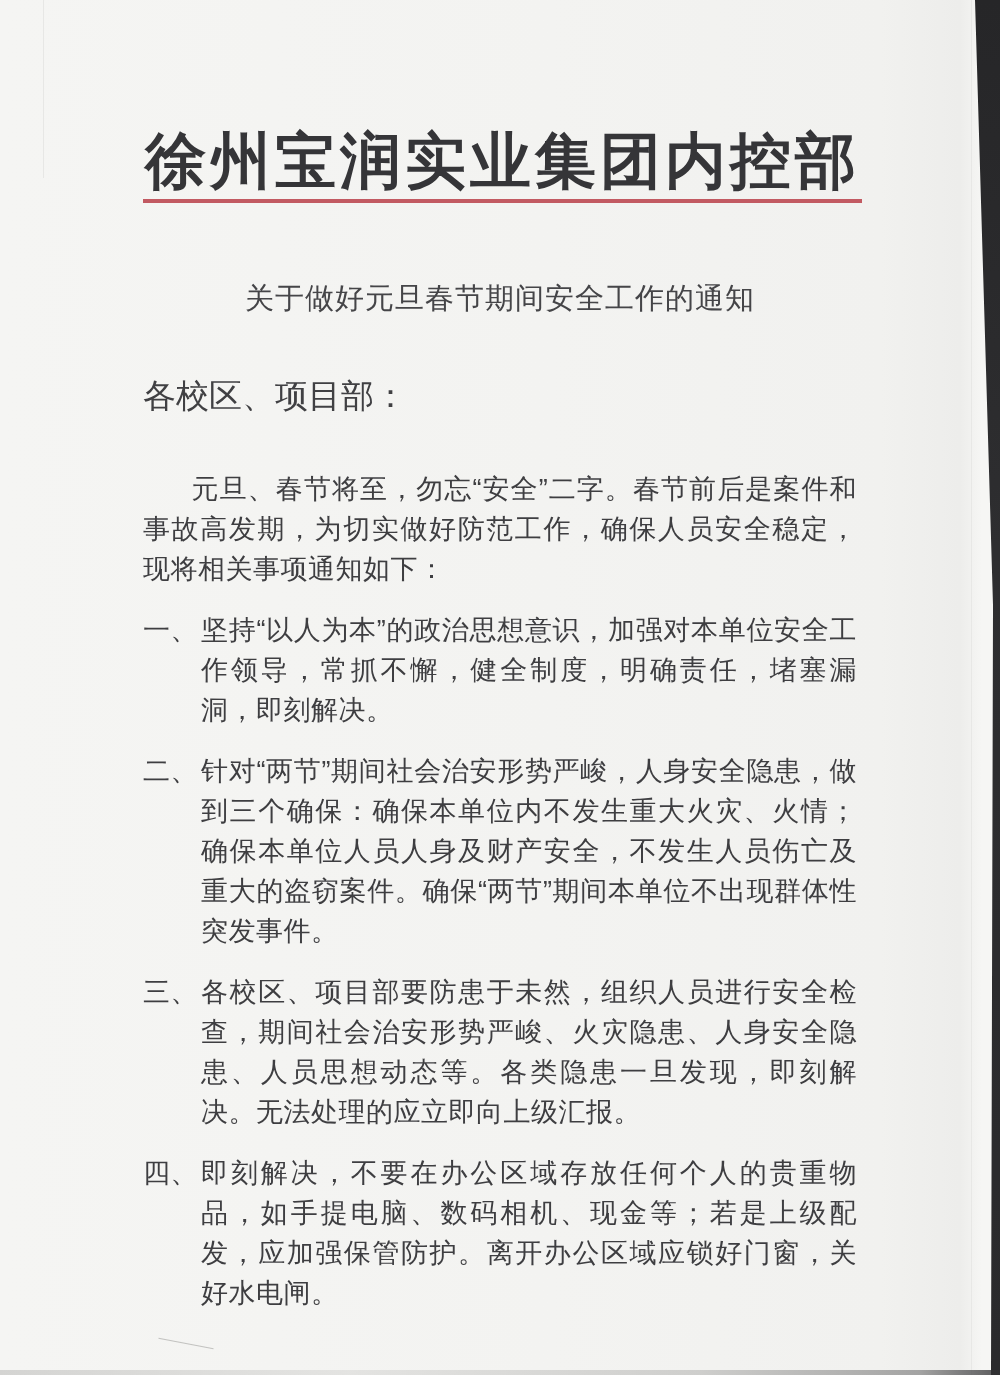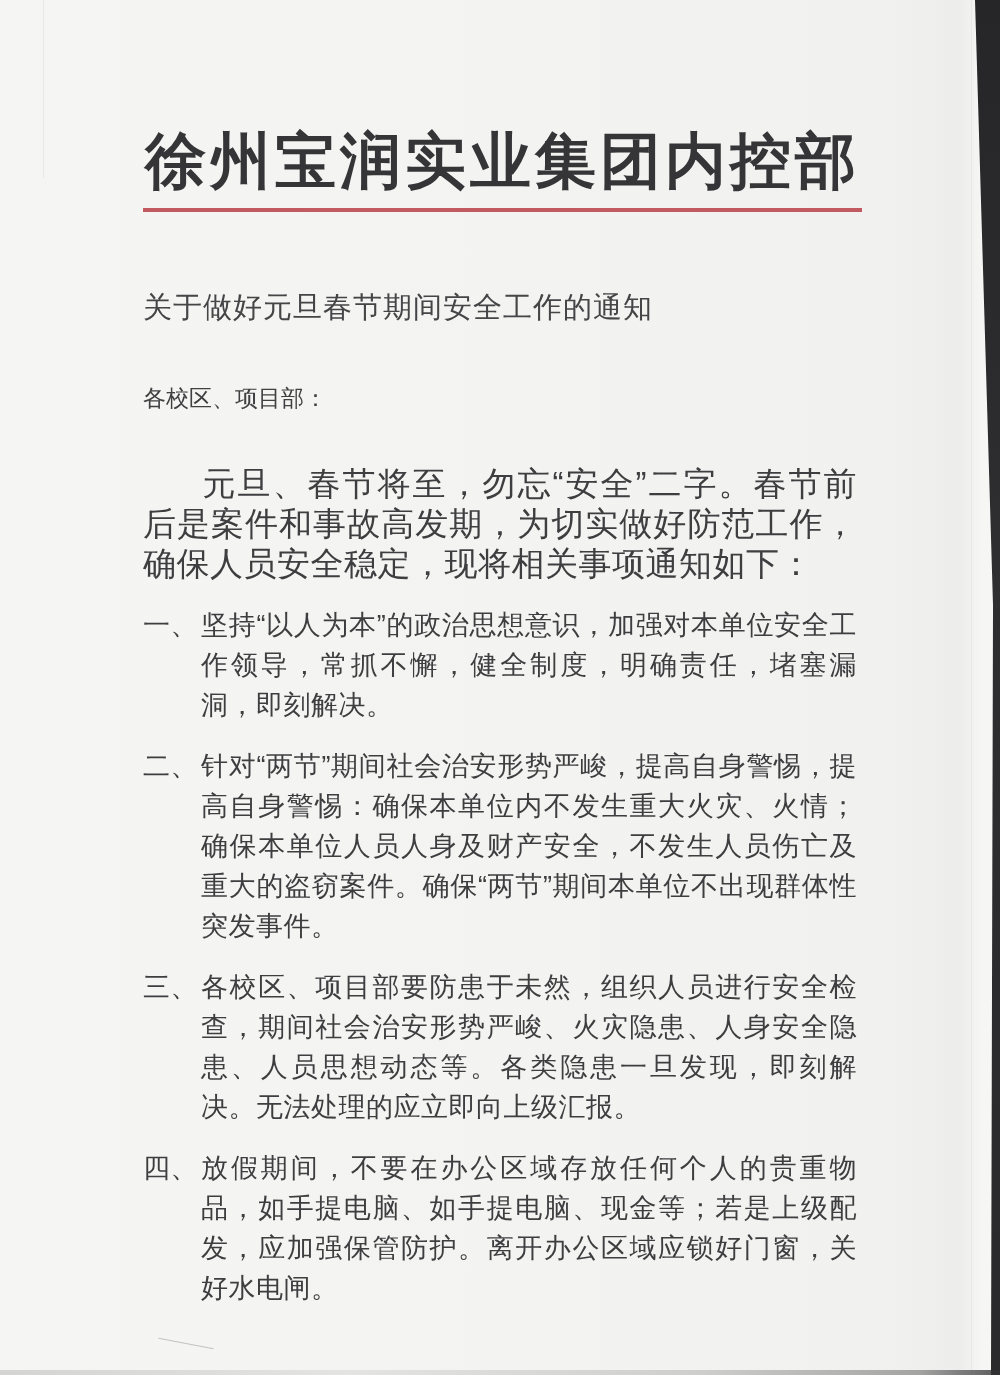--- a/index.html
+++ b/index.html
@@ -63,38 +63,38 @@
     white-space: nowrap;
   }
   .company-title {
     display: inline-block;
     font-size: 61px;
     line-height: 66px;
     font-weight: 600;
     letter-spacing: 4px;
     color: #353538;
     border-bottom: 4px solid #c25a62;
-    padding: 0 2px 14px 2px;
+    padding: 0 2px 5px 2px;
   }
   .notice-title {
     margin-top: 76px;
-    text-align: left;
+    text-align: center;
     font-size: 29px;
     letter-spacing: 1px;
     color: #454548;
     font-weight: 500;
   }
   .salutation {
     margin-top: 55px;
-    font-size: 23px;
+    font-size: 33px;
     color: #404043;
   }
   .intro {
     margin-top: 50px;
-    font-size: 33px;
+    font-size: 27px;
     line-height: 40px;
     letter-spacing: 0.5px;
     text-align: justify;
     text-indent: 1.8em;
     color: #3e3e41;
   }
   .items { margin-top: 2px; }
   .item {
     display: flex;
     margin-top: 21px;
@@ -130,31 +130,31 @@
 
     <div class="items">
 
       <div class="item">
         <span class="marker">一、</span>
         <span class="itext">坚持“以人为本”的政治思想意识，加强对本单位安全工作领导，常抓不懈，健全制度，明确责任，堵塞漏洞，即刻解决。</span>
       </div>
 
       <div class="item">
         <span class="marker">二、</span>
-        <span class="itext">针对“两节”期间社会治安形势严峻，提高自身警惕，提高自身警惕：确保本单位内不发生重大火灾、火情；确保本单位人员人身及财产安全，不发生人员伤亡及重大的盗窃案件。确保“两节”期间本单位不出现群体性突发事件。</span>
+        <span class="itext">针对“两节”期间社会治安形势严峻，人身安全隐患，做到三个确保：确保本单位内不发生重大火灾、火情；确保本单位人员人身及财产安全，不发生人员伤亡及重大的盗窃案件。确保“两节”期间本单位不出现群体性突发事件。</span>
       </div>
 
       <div class="item">
         <span class="marker">三、</span>
         <span class="itext">各校区、项目部要防患于未然，组织人员进行安全检查，期间社会治安形势严峻、火灾隐患、人身安全隐患、人员思想动态等。各类隐患一旦发现，即刻解决。无法处理的应立即向上级汇报。</span>
       </div>
 
       <div class="item">
         <span class="marker">四、</span>
-        <span class="itext">放假期间，不要在办公区域存放任何个人的贵重物品，如手提电脑、如手提电脑、现金等；若是上级配发，应加强保管防护。离开办公区域应锁好门窗，关好水电闸。</span>
+        <span class="itext">即刻解决，不要在办公区域存放任何个人的贵重物品，如手提电脑、数码相机、现金等；若是上级配发，应加强保管防护。离开办公区域应锁好门窗，关好水电闸。</span>
       </div>
 
     </div>
   </div>
 
   <div class="crease-left"></div>
   <div class="crease-right"></div>
   <div class="scratch"></div>
   <div class="edge-right"></div>
   <div class="edge-bottom"></div>

